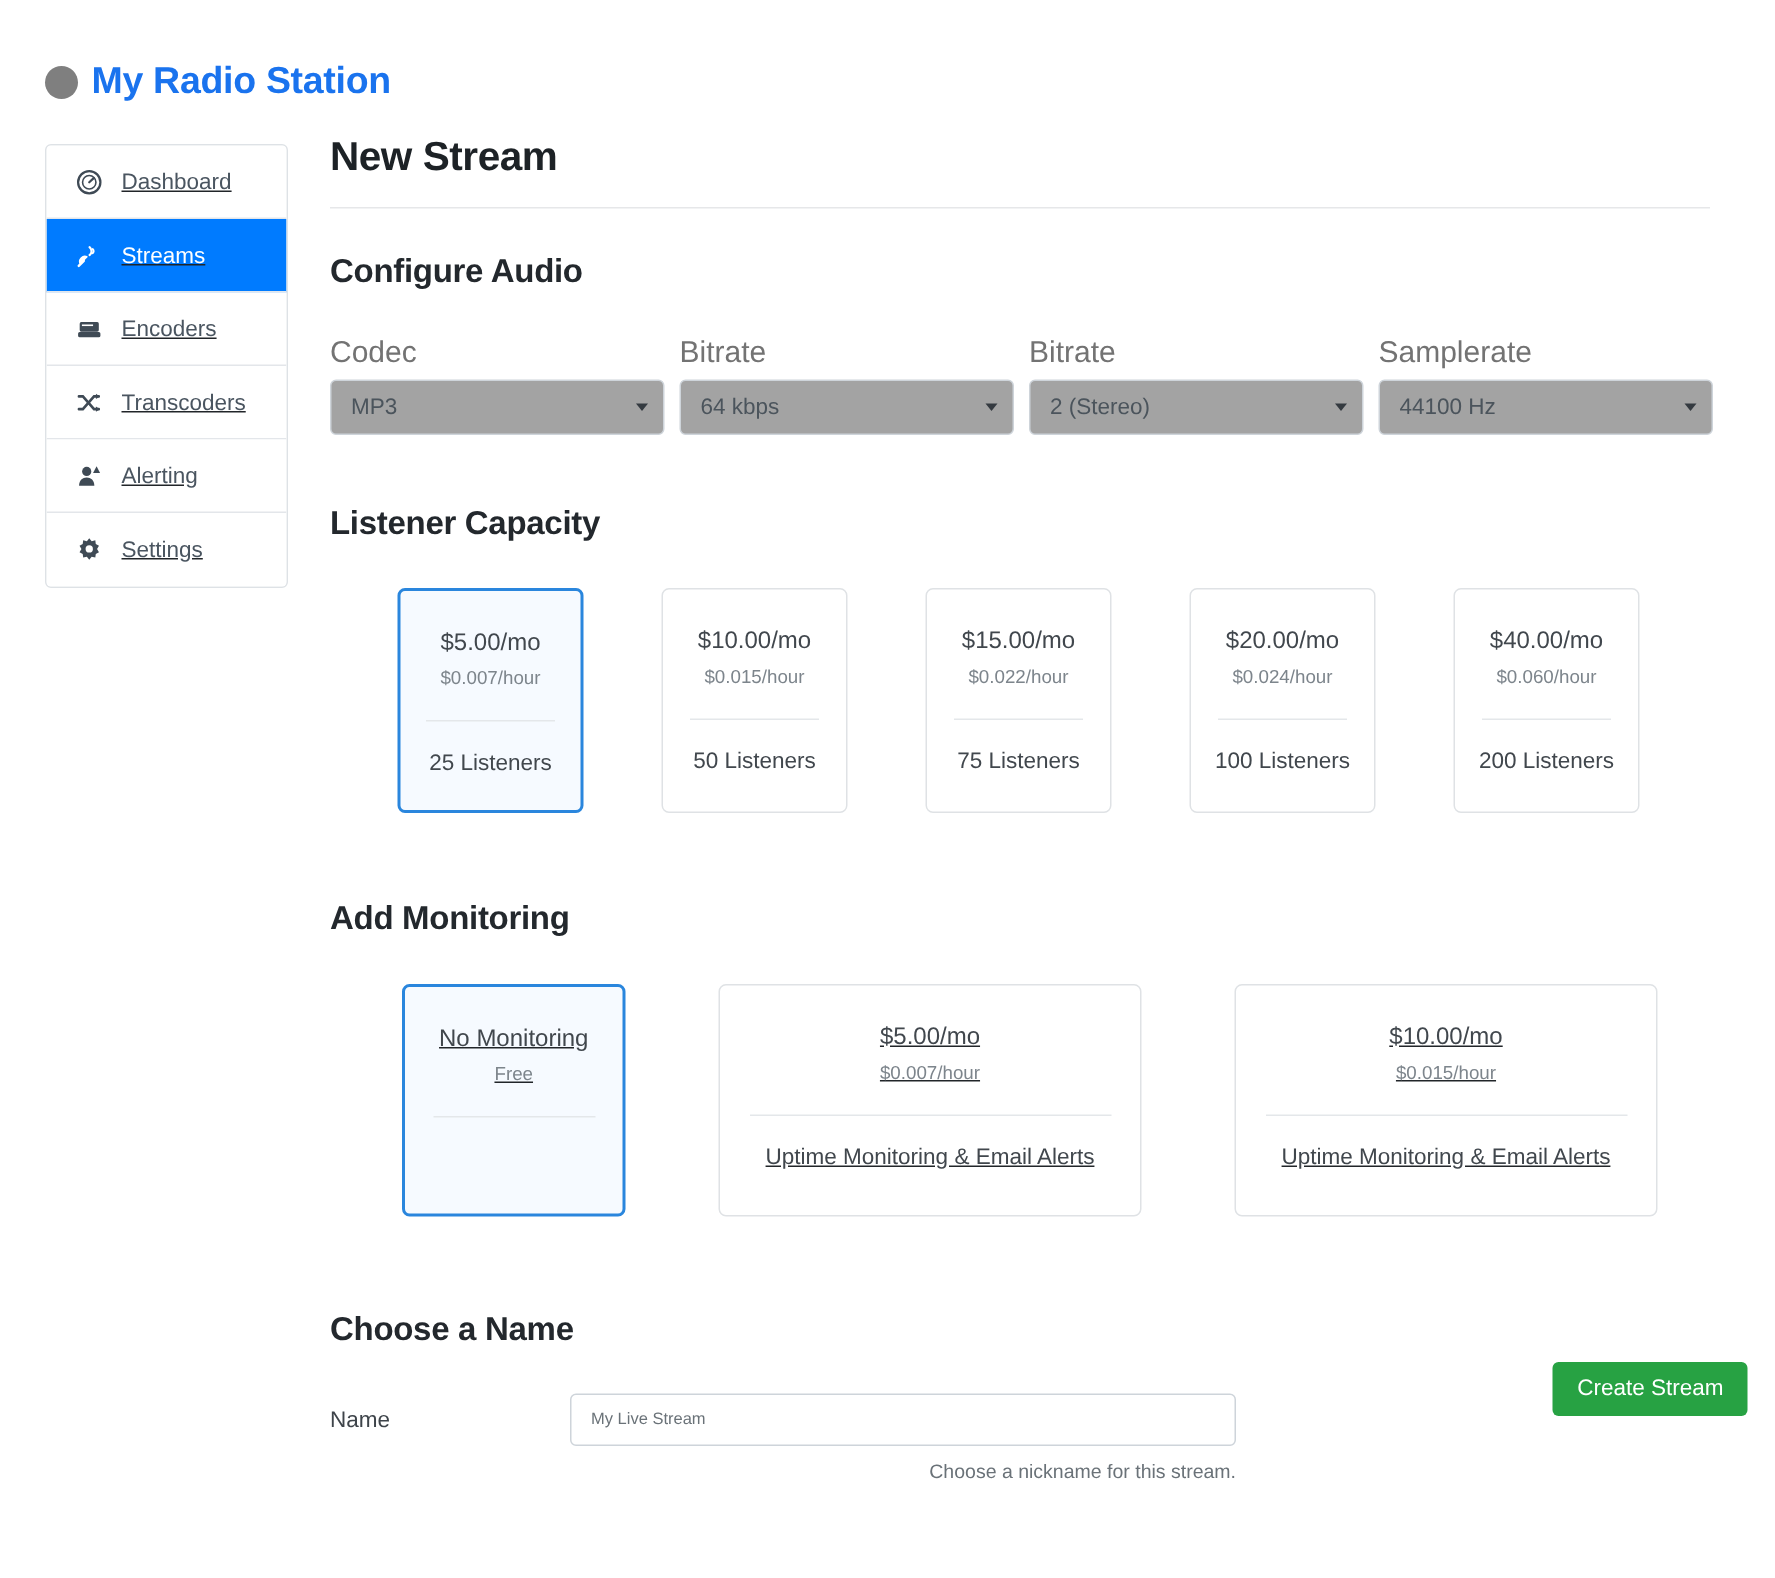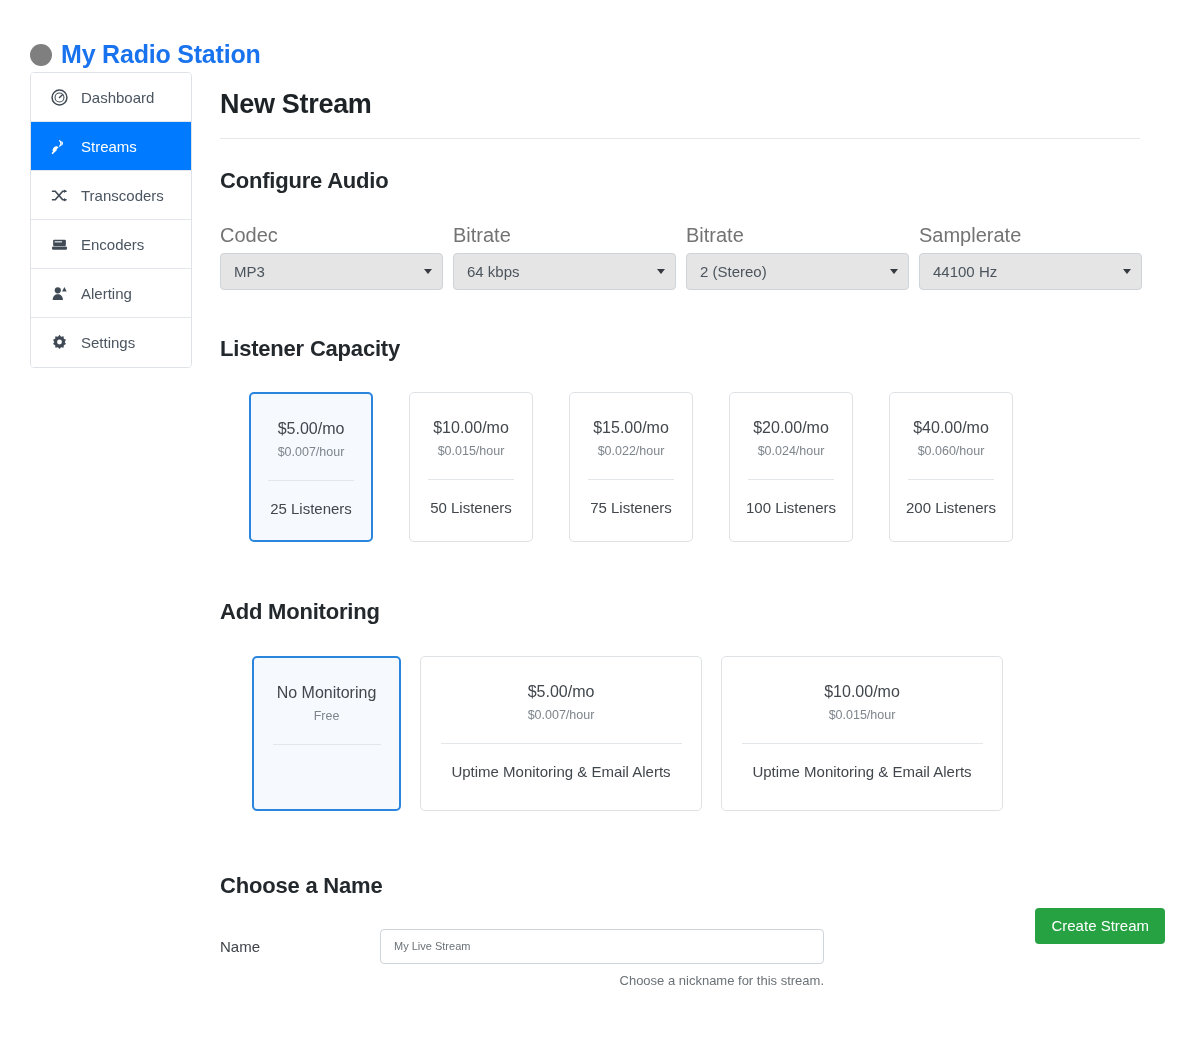--- a/index.html
+++ b/index.html
@@ -24,24 +24,24 @@
     background: #7f7f7f; flex: none;
   }
   .brand-title {
     font-size: 25px; font-weight: bold;
     color: #1a73ee; letter-spacing: -0.2px;
     line-height: 1;
   }
 
   
   .sidebar {
-    position: absolute; left: 30px; top: 72px;
+    position: absolute; left: 30px; top: 96px;
     width: 162px;
     border: 1px solid #dee2e6; border-radius: 4px;
-    background: #fff; overflow: hidden;
+    background: #fff; overflow: hidden; text-decoration: underline;
   }
   .nav-item {
     display: flex; align-items: center; gap: 13px;
     height: 49px; padding: 0 0 0 20px;
     border-bottom: 1px solid #e3e6ea;
     color: #4a5560; font-size: 15px;
     cursor: pointer; background: #fff;
   }
   .nav-item:last-child { border-bottom: none; }
   .nav-item.active { background: #007bff; color: #ffffff; }
@@ -68,40 +68,41 @@
 
   
   .sec-audio { margin-top: 29px; }
   .field-row { display: flex; gap: 10px; margin-top: 30px; }
   .field { width: 223px; }
   .field-label {
     font-size: 20px; color: #737373; margin-bottom: 8px; line-height: 1;
   }
   .select-box {
     position: relative; height: 37px;
-    border: 1px solid #ced4da; border-radius: 4px; background: #e5e5e5;
+    border: 1px solid #ced4da; border-radius: 4px; background: #a3a3a3;
     display: flex; align-items: center; padding: 0 26px 0 13px;
     font-size: 15px; color: #4b545c; cursor: pointer;
   }
   .select-caret {
     position: absolute; right: 10px; top: 50%;
     margin-top: -2px;
     width: 0; height: 0;
     border-left: 4px solid transparent;
     border-right: 4px solid transparent;
     border-top: 5px solid #343a40;
   }
 
   
   .cards { display: flex; margin-top: 30px; }
   .card {
     border: 1px solid #dfe2e5; border-radius: 5px;
     background: #fff; cursor: pointer;
     display: flex; flex-direction: column; align-items: center;
     padding-top: 25px;
+    margin-left: 16px;
   }
   .card.selected { border: 2px solid #2a86dd; background: #f6faff; }
   .card-price {
     font-size: 16px; color: #41474d; line-height: 1.2;
   }
   .card-rate {
     font-size: 12.5px; color: #7d858c; margin-top: 7px; line-height: 1.2;
   }
   .card-rule {
     height: 1px; background: #e4e7ea; margin: 20px 0 0 0;
@@ -112,21 +113,21 @@
 
   
   .sec-capacity { margin-top: 46px; }
   .cap-cards { padding-left: 29px; gap: 36px; }
   .cap-cards .card { width: 124px; height: 150px; }
   .cap-cards .card.selected { width: 124px; }
   .cap-cards .card-rule { width: 86px; }
 
   
   .sec-monitor { margin-top: 57px; }
-  .mon-cards { padding-left: 32px; gap: 19px; }
+  .mon-cards { padding-left: 32px; gap: 46px; text-decoration: underline; }
   .mon-cards .card { height: 155px; }
   .mon-card-0 { width: 149px; }
   .mon-card-1, .mon-card-2 { width: 282px; }
   .mon-card-0 .card-rule { width: 108px; }
   .mon-card-1 .card-rule, .mon-card-2 .card-rule { width: 241px; }
   .mon-cards .card-price { font-size: 16px; }
   .mon-card-0 .card-price { font-size: 16px; }
 
   
   .sec-name { margin-top: 62px; }
@@ -188,38 +189,38 @@
           <path d="M8.2 7.6 A3.2 3.2 0 0 0 8.2 2.6" fill="none" stroke="#ffffff" stroke-width="1.3" stroke-linecap="round"></path>
           <path d="M10.2 6.4 A2 2 0 0 0 10.2 3.8" fill="none" stroke="#ffffff" stroke-width="1.2" stroke-linecap="round"></path>
         </svg>
       </span>
       <span class="nav-label">Streams</span>
     </div>
 
     <div class="nav-item">
       <span class="nav-ico">
         <svg width="17" height="17" viewBox="0 0 16 16">
+            <rect x="2" y="3.5" width="12" height="6" rx="1" fill="#3f4a55"></rect>
+            <rect x="1" y="9.8" width="14" height="3.2" rx="1" fill="#3f4a55"></rect>
+            <rect x="3.4" y="5" width="7" height="1" fill="#ffffff"></rect>
+          </svg>
+      </span>
+      <span class="nav-label">Encoders</span>
+    </div>
+
+    <div class="nav-item">
+      <span class="nav-ico">
+        <svg width="17" height="17" viewBox="0 0 16 16">
             <path d="M1.5 4 H4 L11 12 H14" stroke="#3f4a55" stroke-width="1.6" fill="none" stroke-linecap="round"></path>
             <path d="M1.5 12 H4 L11 4 H14" stroke="#3f4a55" stroke-width="1.6" fill="none" stroke-linecap="round"></path>
             <path d="M12.2 2.4 L14.6 4 L12.2 5.6 Z" fill="#3f4a55"></path>
             <path d="M12.2 10.4 L14.6 12 L12.2 13.6 Z" fill="#3f4a55"></path>
           </svg>
       </span>
       <span class="nav-label">Transcoders</span>
-    </div>
-
-    <div class="nav-item">
-      <span class="nav-ico">
-        <svg width="17" height="17" viewBox="0 0 16 16">
-            <rect x="2" y="3.5" width="12" height="6" rx="1" fill="#3f4a55"></rect>
-            <rect x="1" y="9.8" width="14" height="3.2" rx="1" fill="#3f4a55"></rect>
-            <rect x="3.4" y="5" width="7" height="1" fill="#ffffff"></rect>
-          </svg>
-      </span>
-      <span class="nav-label">Encoders</span>
     </div>
 
     <div class="nav-item">
       <span class="nav-ico">
         <svg width="17" height="17" viewBox="0 0 16 16">
             <circle cx="6.4" cy="5" r="2.9" fill="#3f4a55"></circle>
             <path d="M1.6 14 C1.6 10.6 3.8 8.8 6.4 8.8 C9 8.8 11.2 10.6 11.2 14 Z" fill="#3f4a55"></path>
             <path d="M12.6 1.8 L14.8 6 H10.4 Z" fill="#3f4a55"></path>
           </svg>
       </span>

